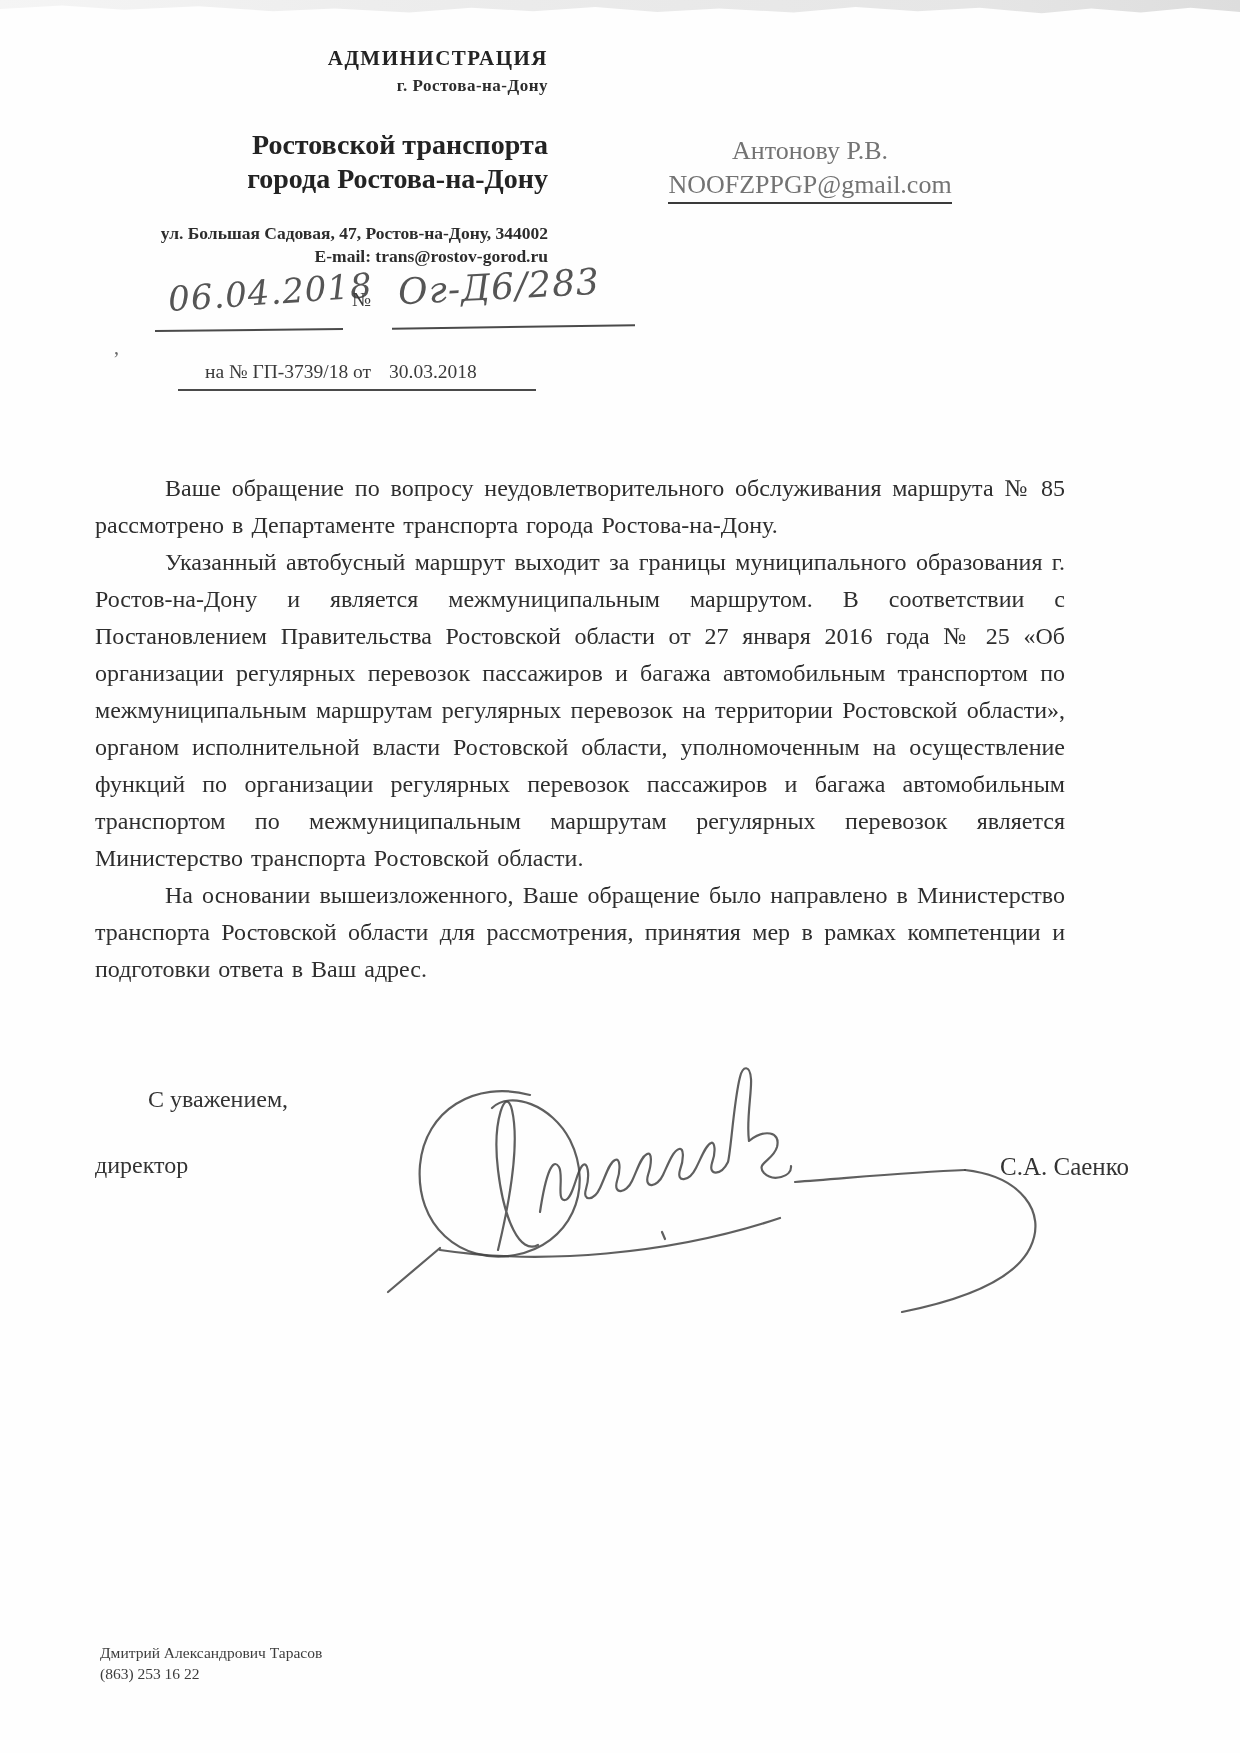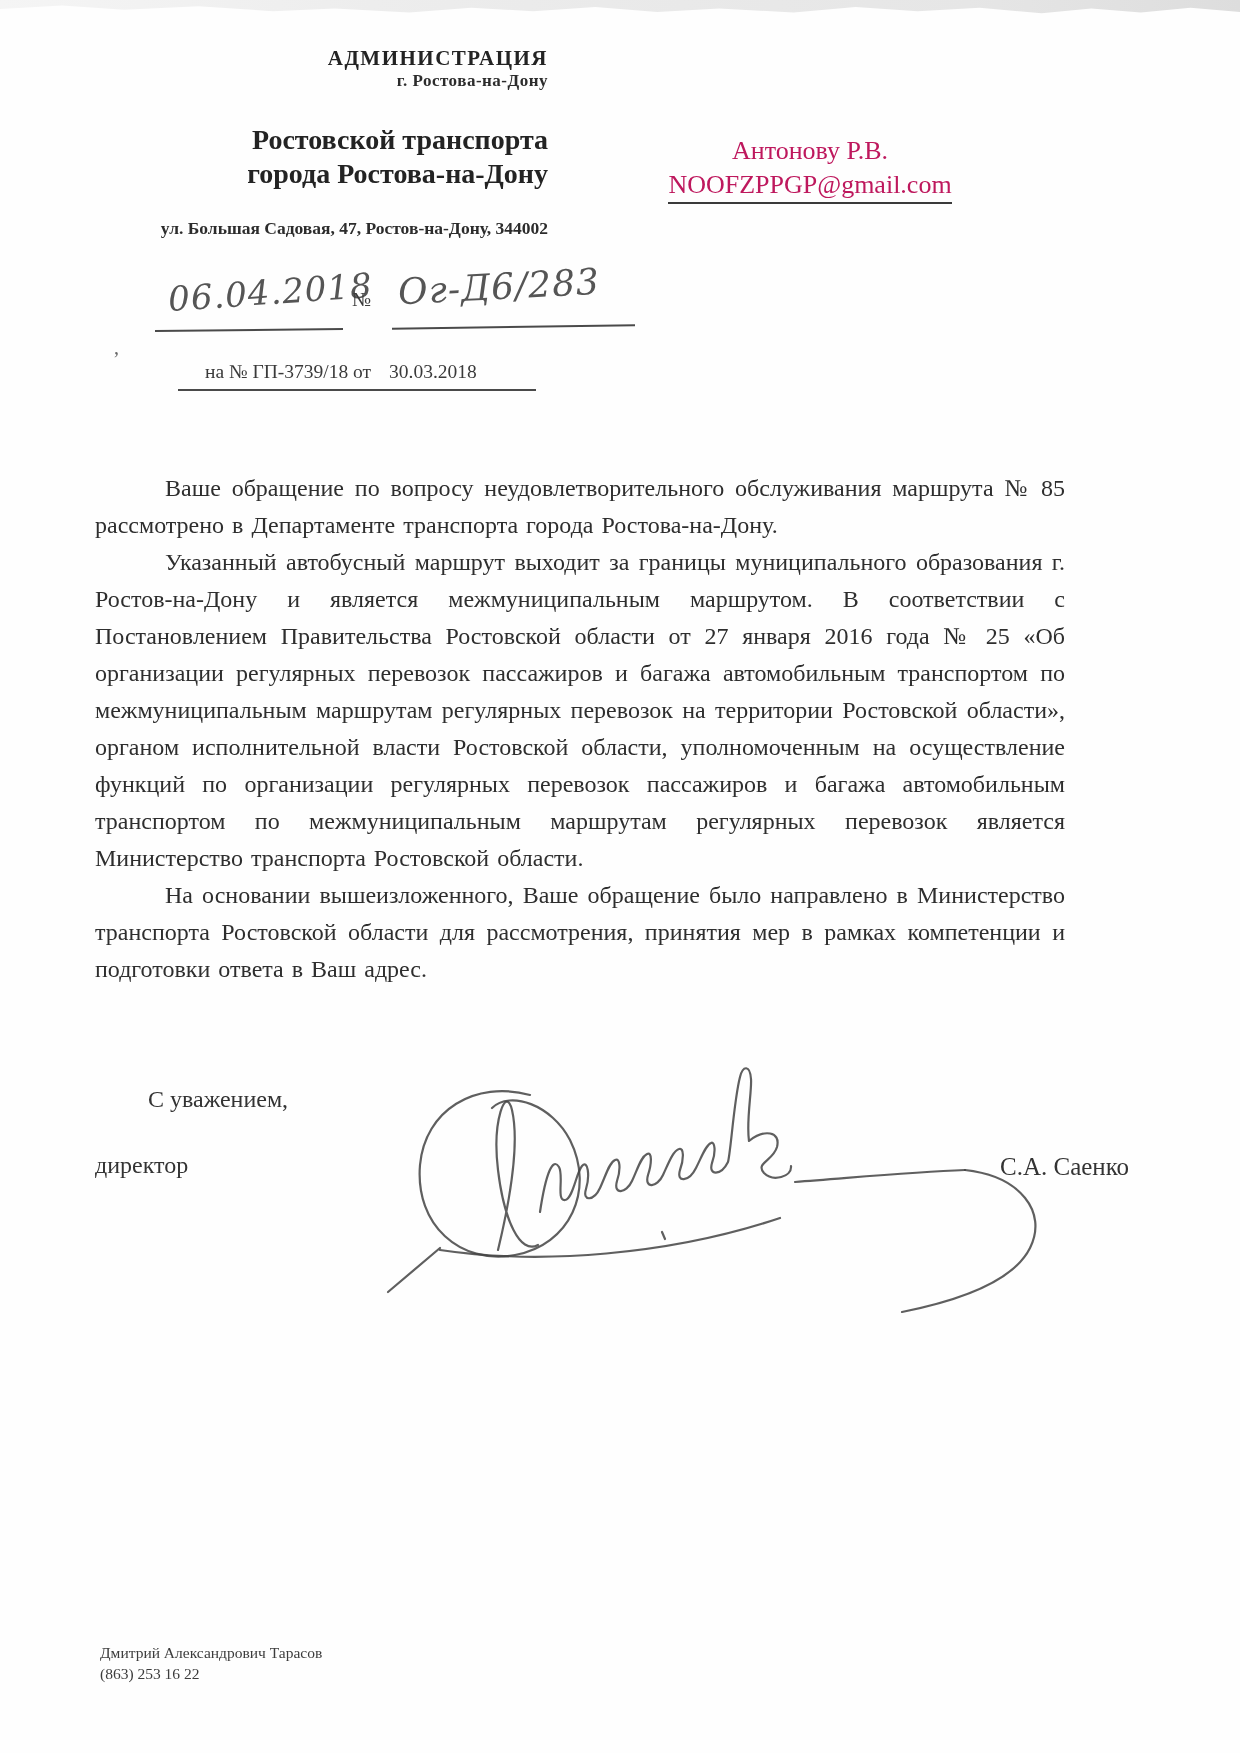--- a/index.html
+++ b/index.html
@@ -33,20 +33,21 @@
   .lh-org1 {
     font-size: 21px;
     font-weight: bold;
     letter-spacing: 1.5px;
     color: #232323;
   }
   .lh-org2 {
     font-size: 17px;
     font-weight: bold;
     letter-spacing: .5px;
+    margin-top: 5px;
     color: #2c2c2c;
   }
   .lh-dept {
     font-size: 28px;
     font-weight: bold;
     line-height: 34px;
     margin-top: 32px;
     color: #232323;
   }
   .lh-contacts {
@@ -55,21 +56,21 @@
     font-weight: bold;
     line-height: 23px;
     color: #2c2c2c;
   }
   .recipient {
     position: absolute;
     left: 630px; top: 136px;
     width: 360px;
     text-align: center;
     font-size: 26px;
-    color: #be185d;
+    color: #737373;
   }
   .recipient .email {
     display: inline-block;
     margin-top: 4px;
     border-bottom: 2px solid #3a3a3a;
     padding-bottom: 2px;
   }
   .handwriting {
     position: absolute;
     font-family: "DejaVu Serif", serif;
@@ -184,20 +185,21 @@
 
   <div class="letterhead">
     <div class="lh-org1">АДМИНИСТРАЦИЯ</div>
     <div class="lh-org2">г. Ростова-на-Дону</div>
     <div class="lh-dept">
       <div>Ростовской транспорта</div>
       <div>города Ростова-на-Дону</div>
     </div>
     <div class="lh-contacts">
       <div>ул. Большая Садовая, 47,  Ростов-на-Дону, 344002</div>
+      <div>E-mail:  trans@rostov-gorod.ru</div>
     </div>
   </div>
 
   <div class="recipient">
     <div>Антонову Р.В.</div>
     <div class="email">NOOFZPPGP@gmail.com</div>
   </div>
 
   <div class="handwriting hw-date">06.04.2018</div>
   <div class="number-sign">№</div>

